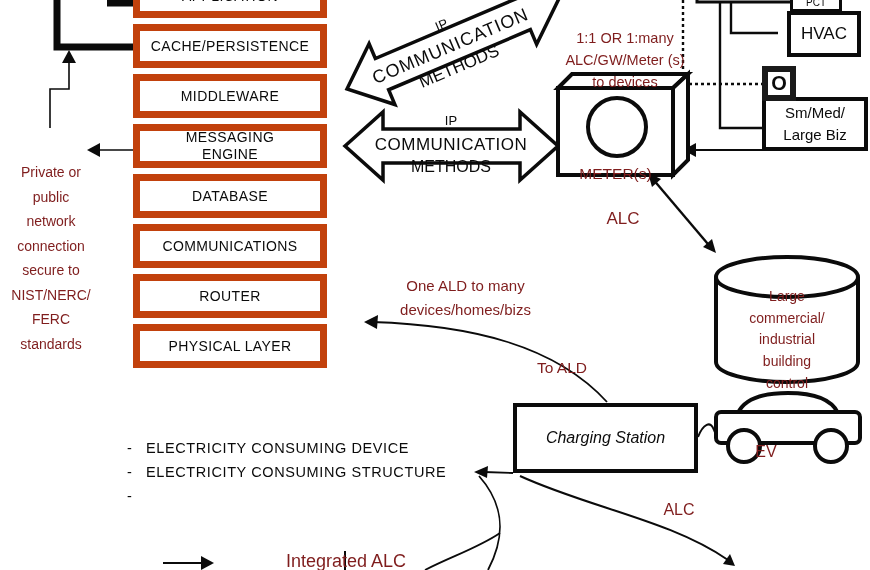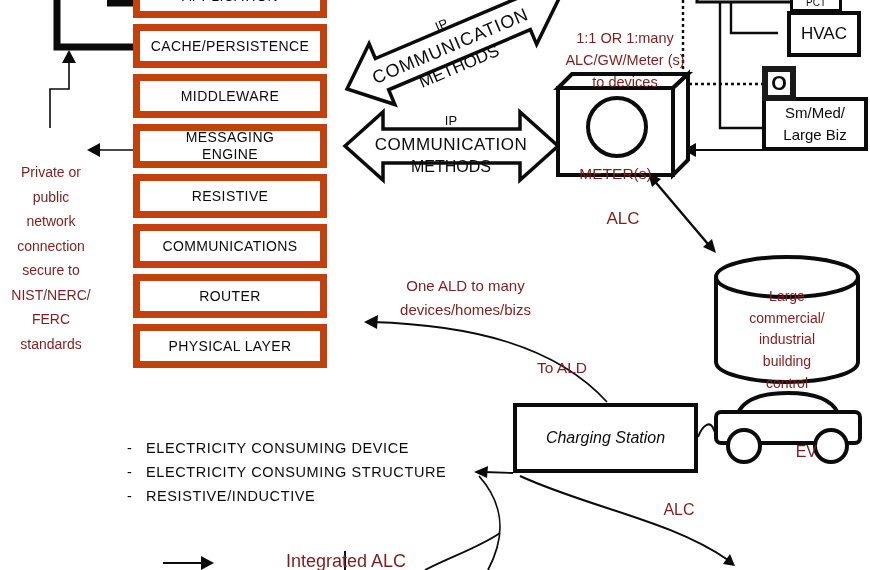--- a/index.html
+++ b/index.html
@@ -103,21 +103,21 @@
 
     <path d="M 163 563 L 206 563" fill="none" stroke="#0b0b0b" stroke-width="2"></path>
     <polygon points="214,563 201,556 201,570" fill="#0b0b0b"></polygon>
   </svg>
 
   <div class="stack-row" style="top:-26px">APPLICATION</div>
   <div class="stack-row" style="top:24px">CACHE/PERSISTENCE</div>
   <div class="stack-row" style="top:74px">MIDDLEWARE</div>
   <div class="stack-row" style="top:124px">MESSAGING
 ENGINE</div>
-  <div class="stack-row" style="top:174px">RESISTIVE</div>
+  <div class="stack-row" style="top:174px">DATABASE</div>
   <div class="stack-row" style="top:224px">COMMUNICATIONS</div>
   <div class="stack-row" style="top:274px">ROUTER</div>
   <div class="stack-row" style="top:324px">PHYSICAL LAYER</div>
 
   <div class="t" style="left:-2px;top:134px;width:106px;text-align:center;font-size:14px;line-height:1.75;">Private or
 public
 network
 connection
 secure to
 NIST/NERC/
@@ -142,31 +142,30 @@
 industrial
 building
 control</div>
 
   <div class="t" style="left:378px;top:248px;width:175px;text-align:center;font-size:15px;line-height:1.6;">One ALD to many
 devices/homes/bizs</div>
   <div class="t" style="left:537px;top:333px;font-size:15.5px;">To ALD</div>
 
   <div class="box" style="left:513px;top:403px;width:185px;height:70px;font-size:16px;font-style:italic;">Charging Station</div>
   <div class="t" style="left:655px;top:475px;width:48px;text-align:center;font-size:16px;">ALC</div>
-  <div class="t" style="left:757px;top:417px;width:60px;text-align:right;font-size:16px;">EV</div>
+  <div class="t" style="left:736px;top:417px;width:60px;text-align:center;font-size:16px;">EV</div>
 
   <div class="bullet-row" style="left:127px;top:440px;">
     <span class="dash">-</span>
     <span>ELECTRICITY CONSUMING DEVICE</span>
   </div>
   <div class="bullet-row" style="left:127px;top:464px;">
     <span class="dash">-</span>
     <span>ELECTRICITY CONSUMING STRUCTURE</span>
   </div>
   <div class="bullet-row" style="left:127px;top:488px;">
     <span class="dash">-</span>
-    <span>RESISTIVE/INDUCTIVE</span>
   </div>
 
   <div class="t" style="left:286px;top:525px;font-size:18px;">Integrated ALC</div>
   <div class="t" style="left:218px;top:550px;font-size:15.5px;">To ALD</div>
 
 </div>
 
 </body></html>

